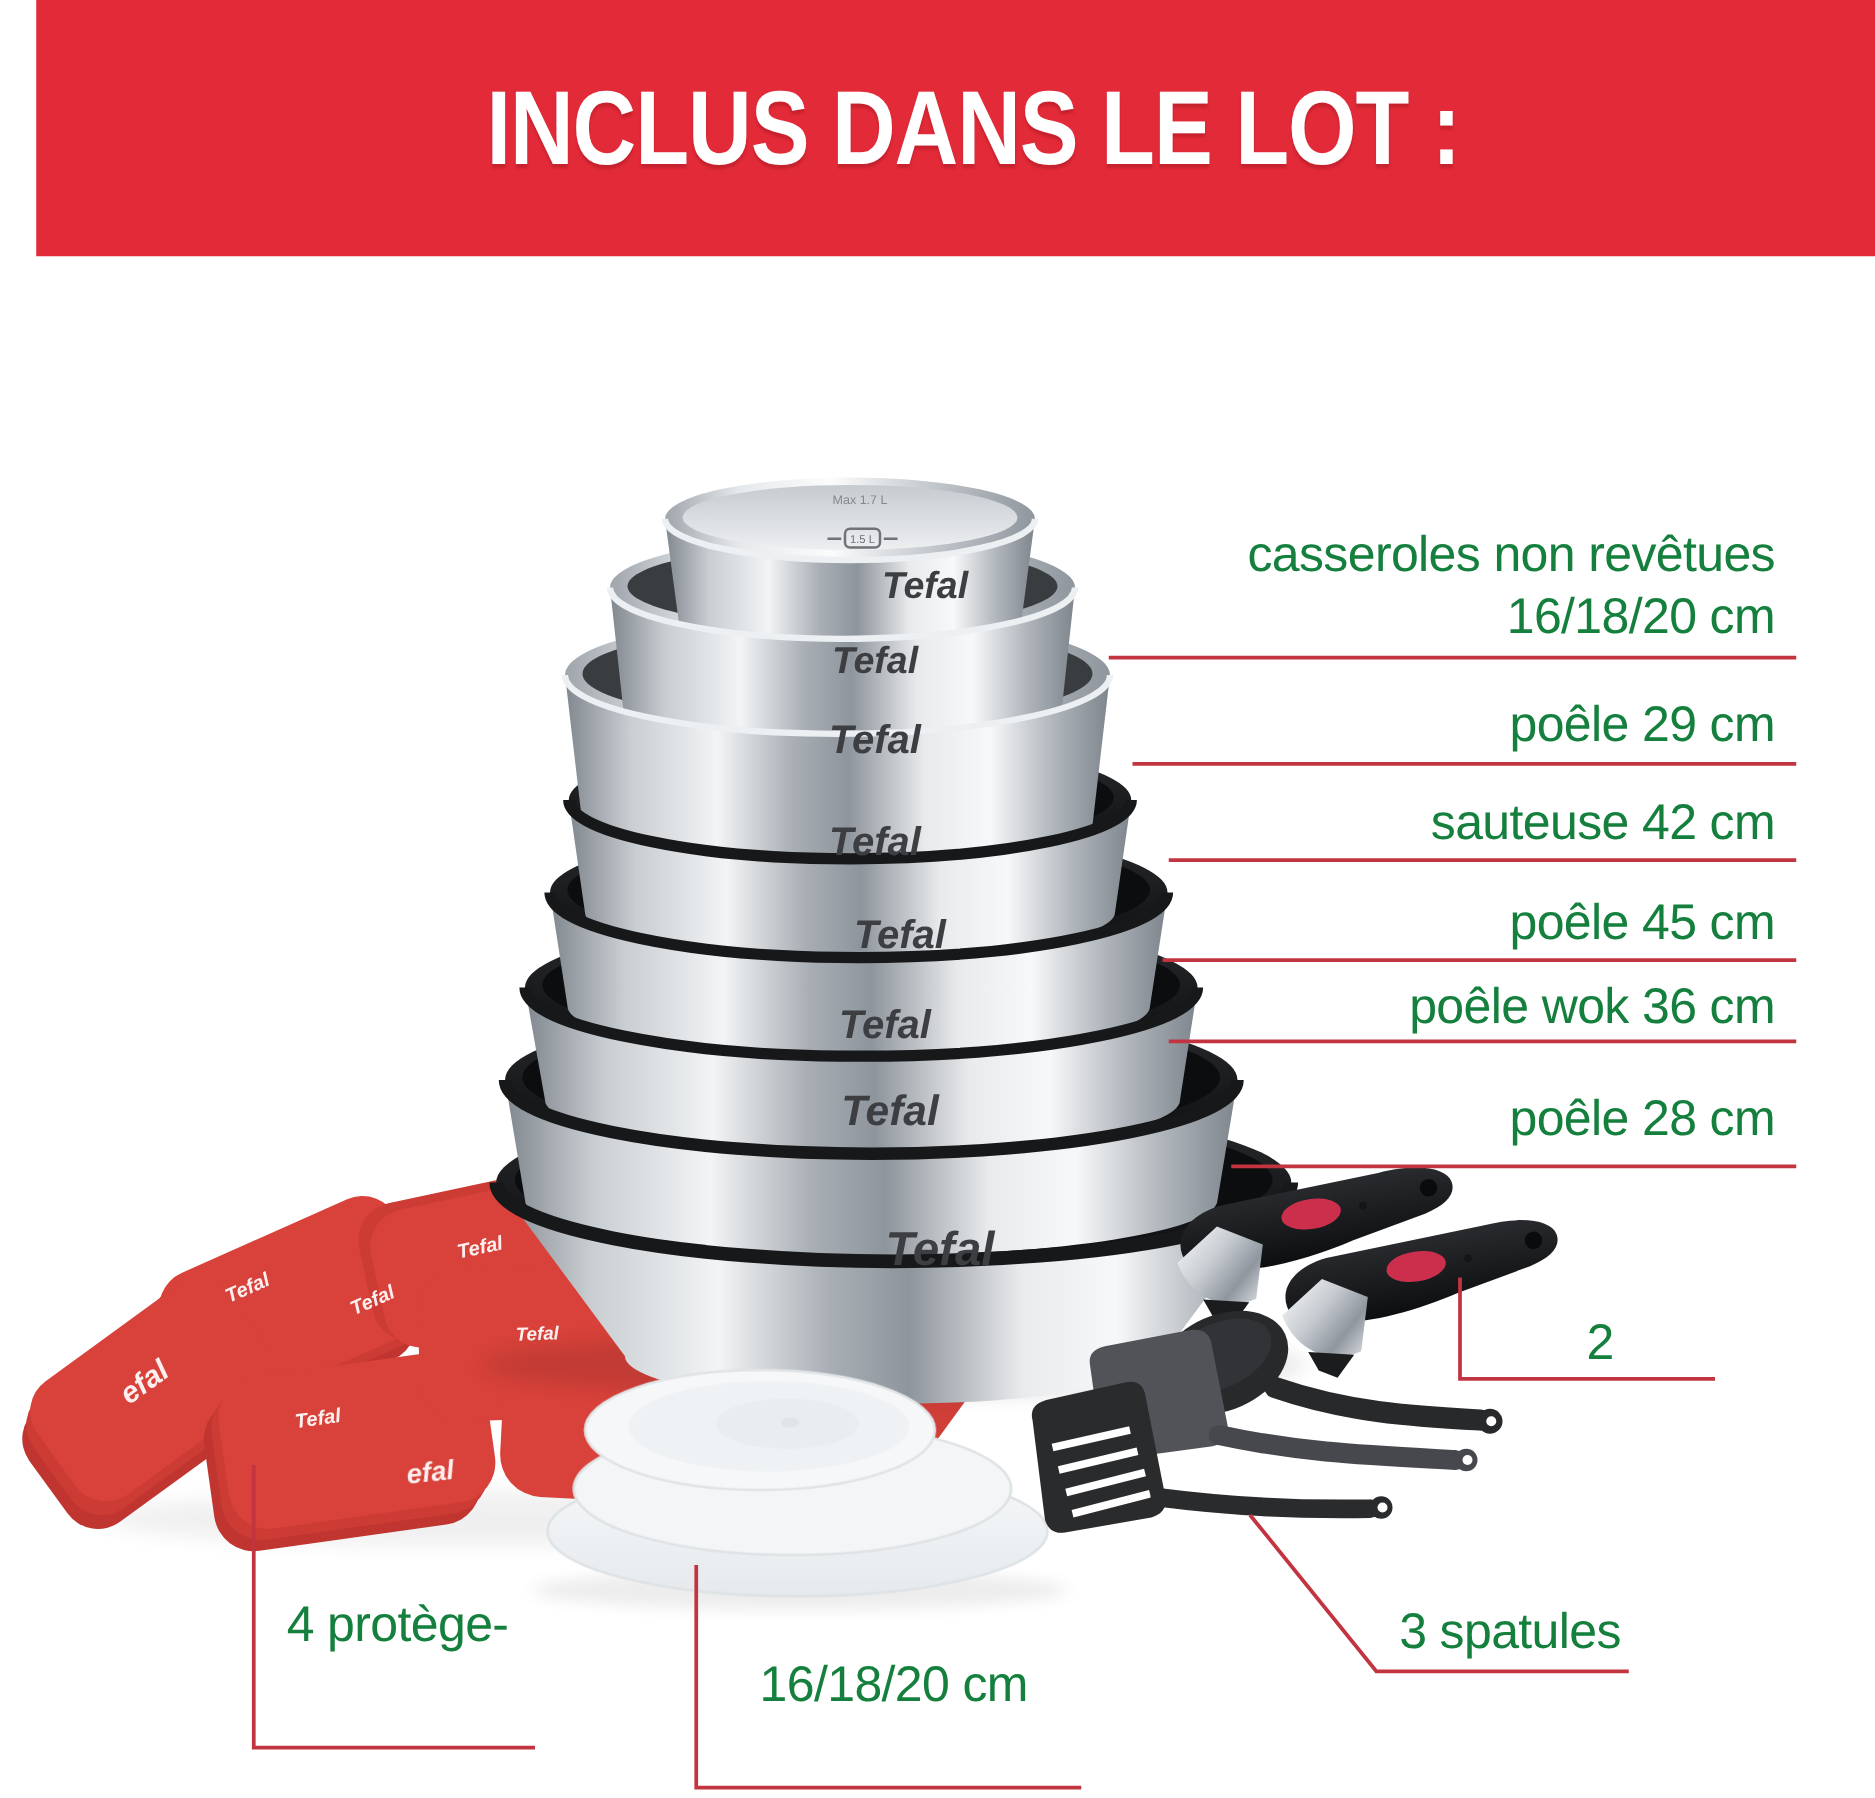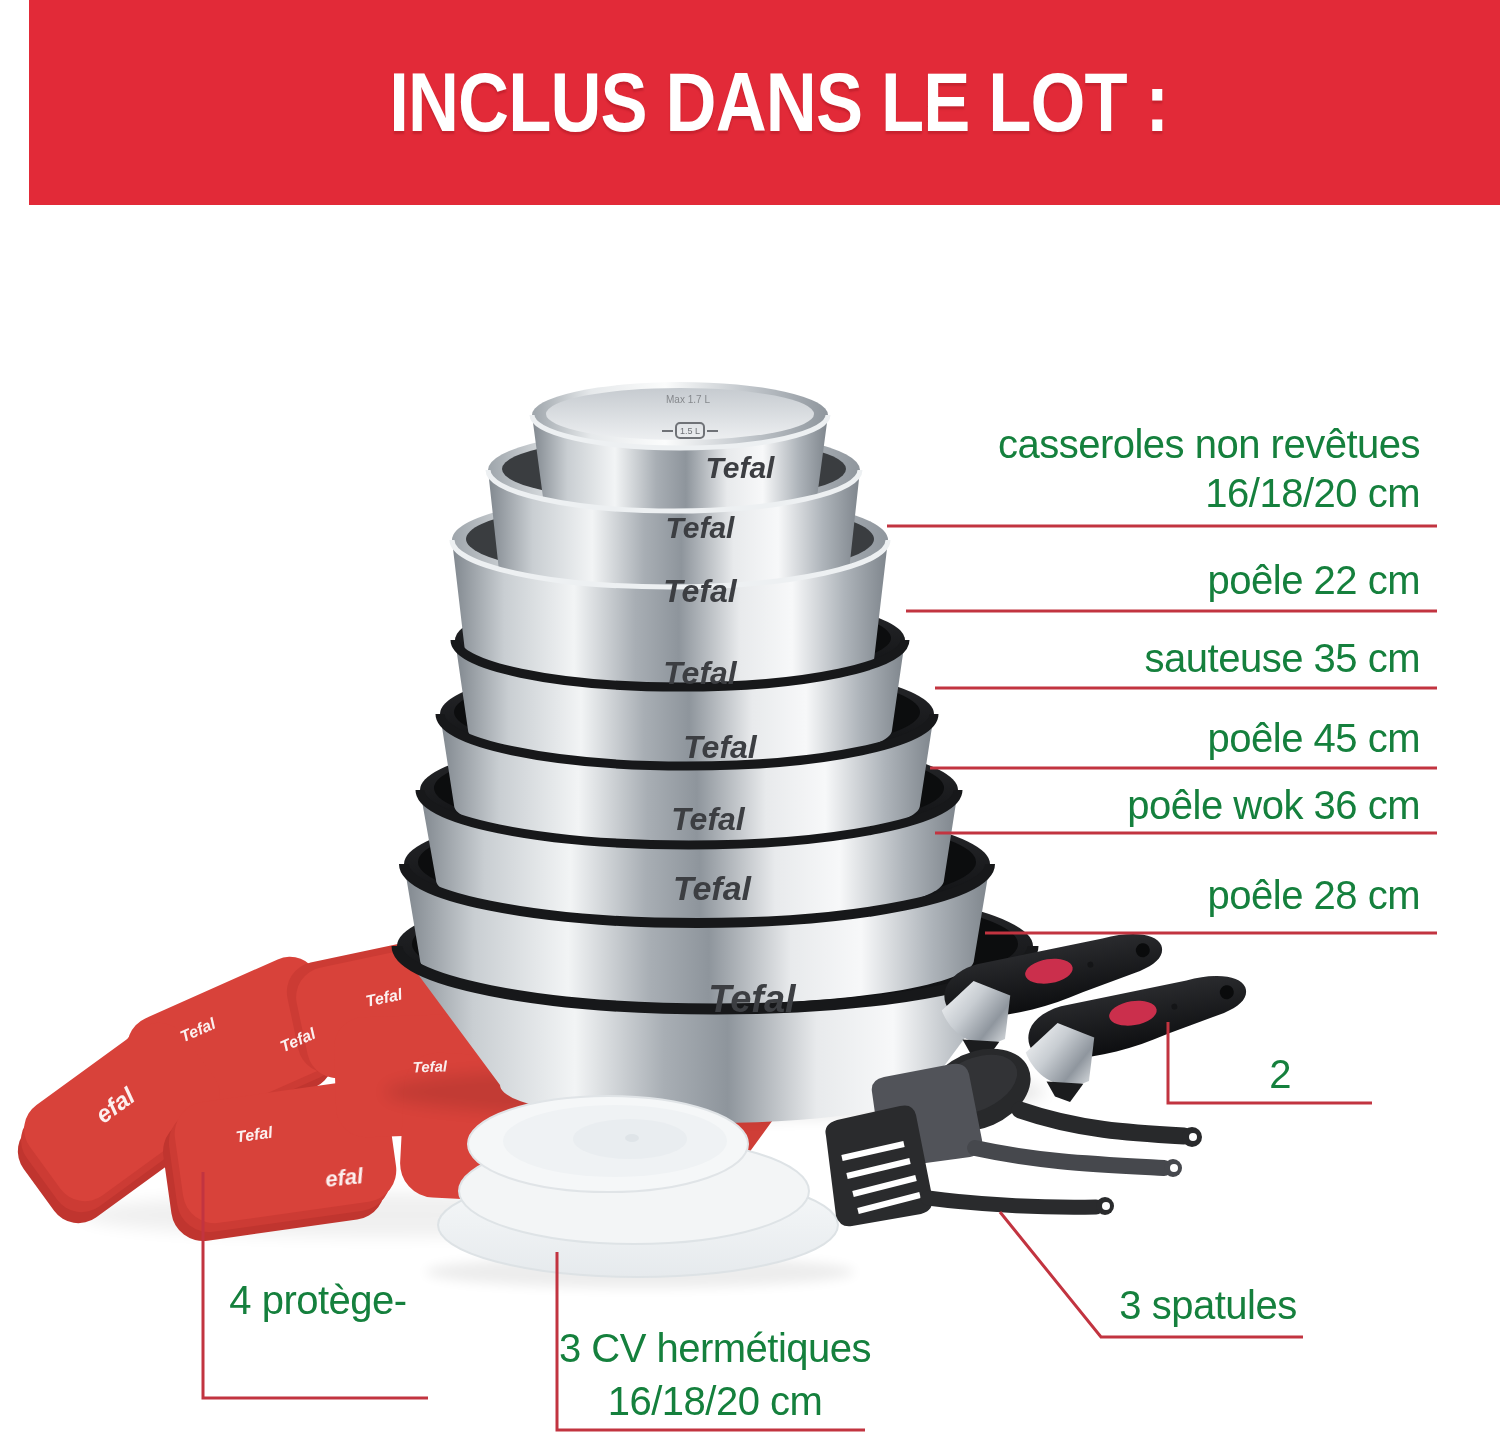--- a/index.html
+++ b/index.html
@@ -265,40 +265,39 @@
       <path d="M557 1252 V1430 H865"></path>
       <path d="M203 1172 V1398 H428"></path>
     </g>
   </svg>
 
   <div class="lbl right" style="top:420px">
     <div>casseroles non revêtues</div>
     <div>16/18/20 cm</div>
   </div>
   <div class="lbl right" style="top:556px">
-    <div>poêle 22 cm</div>
+    <div>poêle 29 cm</div>
   </div>
   <div class="lbl right" style="top:634px">
-    <div>sauteuse 35 cm</div>
+    <div>sauteuse 42 cm</div>
   </div>
   <div class="lbl right" style="top:714px">
     <div>poêle 45 cm</div>
   </div>
   <div class="lbl right" style="top:781px">
     <div>poêle wok 36 cm</div>
   </div>
   <div class="lbl right" style="top:871px">
     <div>poêle 28 cm</div>
   </div>
 
   <div class="lbl center" style="top:1274px;left:118px;width:400px">
     <div>4 protège-</div>
   </div>
   <div class="lbl center" style="top:1322px;left:515px;width:400px">
-    <div>3 CV hermétiques</div>
     <div>16/18/20 cm</div>
   </div>
   <div class="lbl center" style="top:1279px;left:1058px;width:300px">
     <div>3 spatules</div>
   </div>
   <div class="lbl center" style="top:1048px;left:1130px;width:300px">
     <div>2</div>
   </div>
 
 </div>

